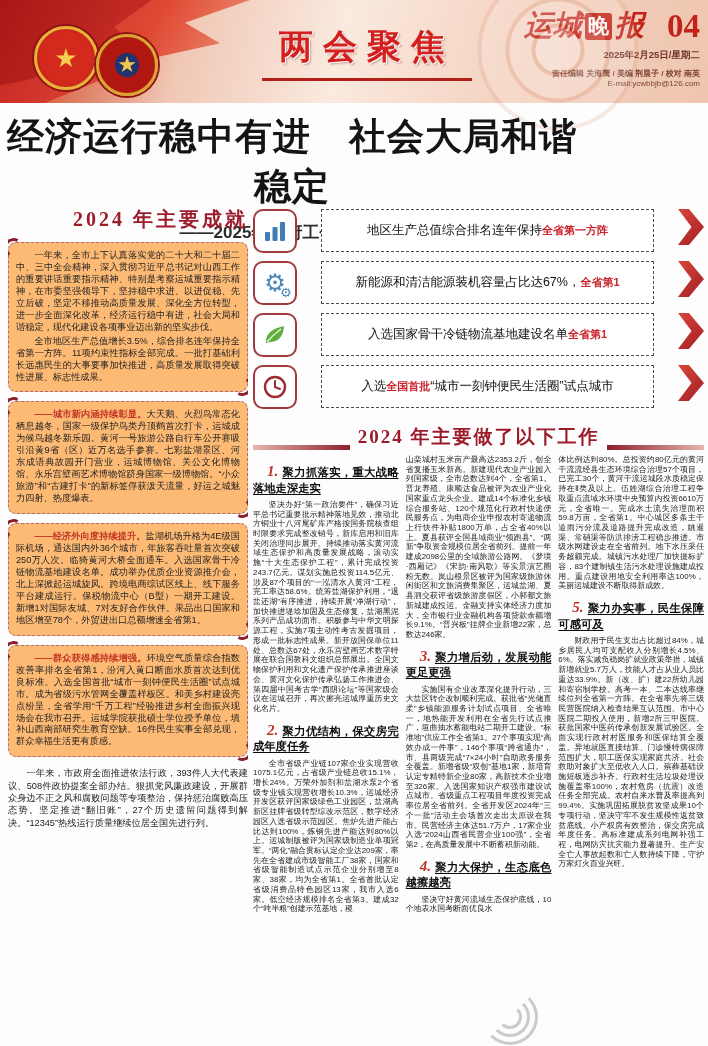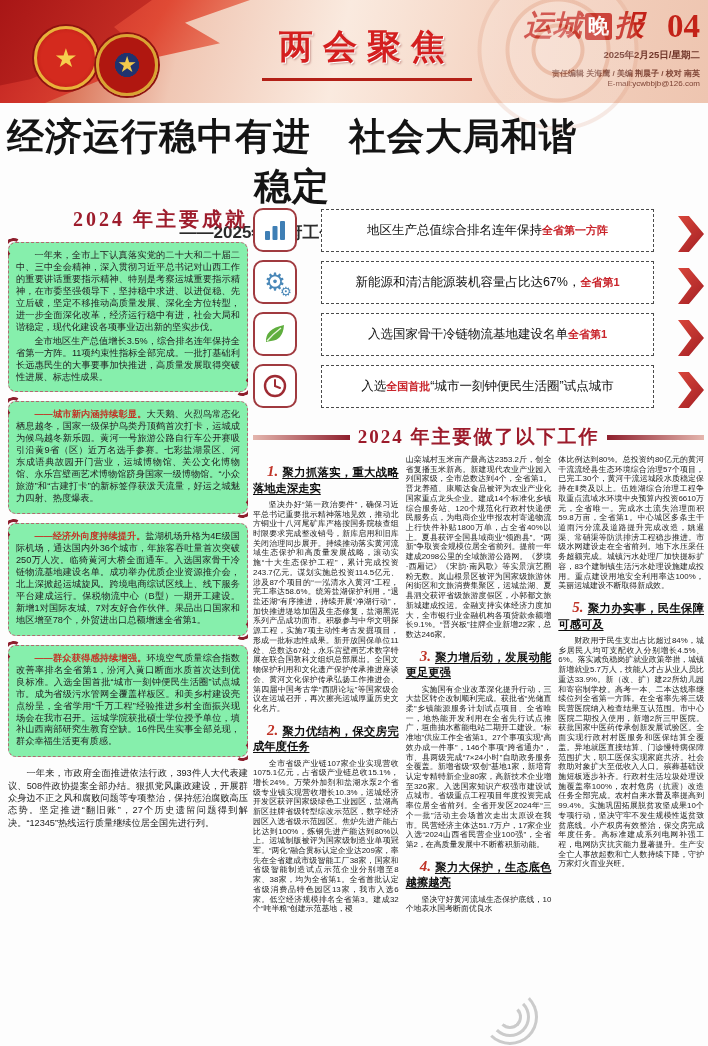--- a/index.html
+++ b/index.html
@@ -39,43 +39,43 @@
   .email{font-size:8px;color:#7d4233;}
   
   .headline{position:absolute;left:0;top:106px;width:584px;text-align:center;}
   .headline h1{margin:6px 0 0;font-size:37px;font-weight:900;color:#141414;letter-spacing:1px;}
   .headline .sub{margin-top:9px;font-size:17px;font-weight:bold;color:#2b2b2b;}
   
   .left-col{position:absolute;left:8px;top:206px;width:240px;height:836px;overflow:hidden;}
   .ach-heading{font-family:"Liberation Serif","DejaVu Serif",serif;font-size:20px;font-weight:900;
     color:#9d1c2c;text-align:right;letter-spacing:3px;}
   .ach-box{position:relative;border:1px dashed #b06a70;border-radius:8px;padding:7px 7px 8px;margin-top:9px;
-    font-size:9.2px;line-height:1.3;text-align:justify;color:#222;background:#86efac;}
+    font-size:9.2px;line-height:1.3;text-align:justify;color:#222;background:#fdba74;}
   .ach-box::before,.ach-box::after{content:"";position:absolute;width:13px;height:13px;
     border:3px solid #8e1f2e;border-radius:50%;}
   .ach-box::before{left:-5px;top:-5px;border-right-color:transparent;border-bottom-color:transparent;transform:rotate(-15deg);}
   .ach-box::after{right:-5px;bottom:-5px;border-left-color:transparent;border-top-color:transparent;transform:rotate(-15deg);}
   .ind{text-indent:2em;margin:0;}
   .ach-box p + p{margin-top:2px;}
   .lead{color:#c23527;font-weight:bold;}
   .closing{margin-top:10px;font-size:9.2px;line-height:1.34;text-align:justify;}
   
   .highlights{position:absolute;left:253px;top:209px;width:451px;display:flex;flex-direction:column;gap:9px;}
-  .hl-row{display:flex;align-items:flex-end;gap:24px;height:43px;}
+  .hl-row{display:flex;align-items:flex-start;gap:24px;height:43px;}
   .hl-icon{flex:0 0 44px;width:44px;height:44px;border:2px solid #a03a3f;border-radius:10px;background:#fff;
     display:flex;align-items:center;justify-content:center;box-sizing:border-box;}
   .hl-pill{flex:1;align-self:stretch;border:1.6px dashed #4a4a4a;background:#fff;display:flex;
     align-items:center;justify-content:center;font-size:12.5px;color:#101010;padding:0 6px;text-align:center;}
   .hl-pill .red{color:#c9242b;font-weight:900;font-size:11px;}
   .hl-arrow{flex:0 0 26px;width:26px;height:36px;background:linear-gradient(135deg,#d8453a,#a31f24);
     clip-path:polygon(0 0,42% 0,100% 50%,42% 100%,0 100%,52% 50%);}
   .gear-wrap{color:#4a88b8;font-size:24px;line-height:1;position:relative;}
   .gear-wrap .g2{position:absolute;font-size:13px;right:-6px;bottom:-4px;}
   
-  .work-heading{position:absolute;left:253px;top:424px;width:451px;display:flex;align-items:center;gap:8px;}
+  .work-heading{position:absolute;left:253px;top:424px;width:451px;display:flex;align-items:flex-end;gap:8px;}
   .wh-bar{flex:1;height:5px;}
   .wh-bar.l{background:linear-gradient(to left,#8e1f2d,#e4b6ae);}
   .wh-bar.r{background:linear-gradient(to right,#8e1f2d,#e4b6ae);}
   .wh-text{font-family:"Liberation Serif","DejaVu Serif",serif;font-size:19px;font-weight:900;
     color:#9c1b2b;letter-spacing:2px;white-space:nowrap;}
   .work-cols{position:absolute;left:253px;top:455px;width:451px;height:588px;display:flex;gap:7px;overflow:hidden;}
   .wcol{flex:1;font-size:7.9px;line-height:1.23;text-align:justify;color:#1b1b1b;}
   .wcol p{margin:0;}
   .sec-head{margin:7px 0 5px;line-height:1.25;}
   .sec-num{font-family:"Liberation Serif","DejaVu Serif",serif;font-style:italic;font-weight:900;

